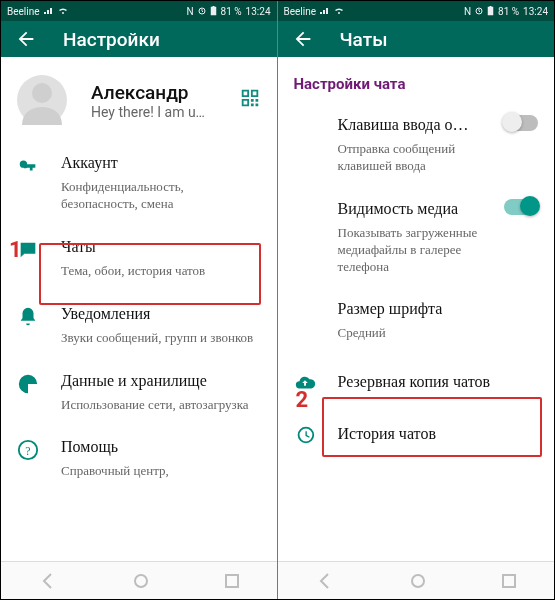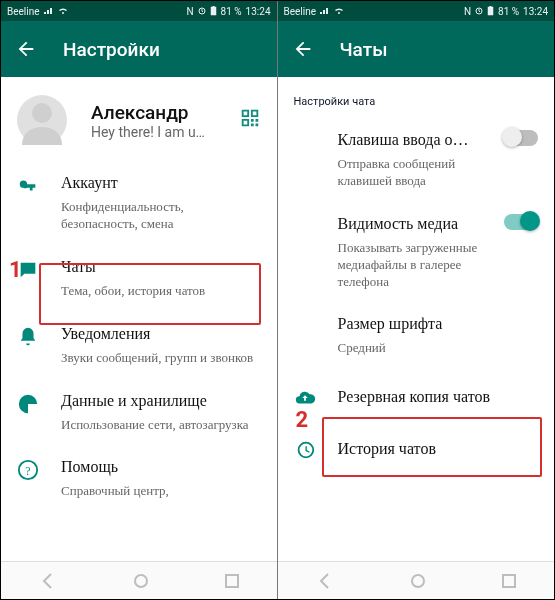--- a/index.html
+++ b/index.html
@@ -34,21 +34,21 @@
     display: flex;
     align-items: center;
     font-size: 10px;
     padding: 0 6px;
   }
   .status-left { flex: 1; display: flex; align-items: center; gap: 4px; }
   .status-right { display: flex; align-items: center; gap: 4px; }
   .status-icon { display: inline-flex; }
   
   .app-bar {
-    height: 56px;
+    height: 36px;
     background: #00695c;
     color: #fff;
     display: flex;
     align-items: center;
     padding: 4px 14px;
     gap: 26px;
   }
   .app-title {
     font-size: 19px;
     font-weight: 500;
@@ -65,23 +65,23 @@
     width: 50px; height: 50px; border-radius: 50%;
     background: #e0e0e0;
     display: flex; align-items: center; justify-content: center;
   }
   .profile-text { flex: 1; min-width: 0; }
   .profile-name { font-size: 19px; font-weight: 500; color: #111; }
   .profile-status { font-size: 14px; color: #666; white-space: nowrap; overflow: hidden; text-overflow: ellipsis; }
   .qr { color: #128c7e; }
   .section-header {
     padding: 18px 16px 6px 16px;
-    font-size: 11px;
-    color: #0f172a;
-    font-weight: 400;
+    font-size: 15px;
+    color: #701a75;
+    font-weight: 700;
   }
   
   .list { padding: 4px 0; }
   .item {
     display: flex;
     align-items: flex-start;
     padding: 12px 16px;
     gap: 22px;
     font-family: Liberation Serif, serif;
   }

